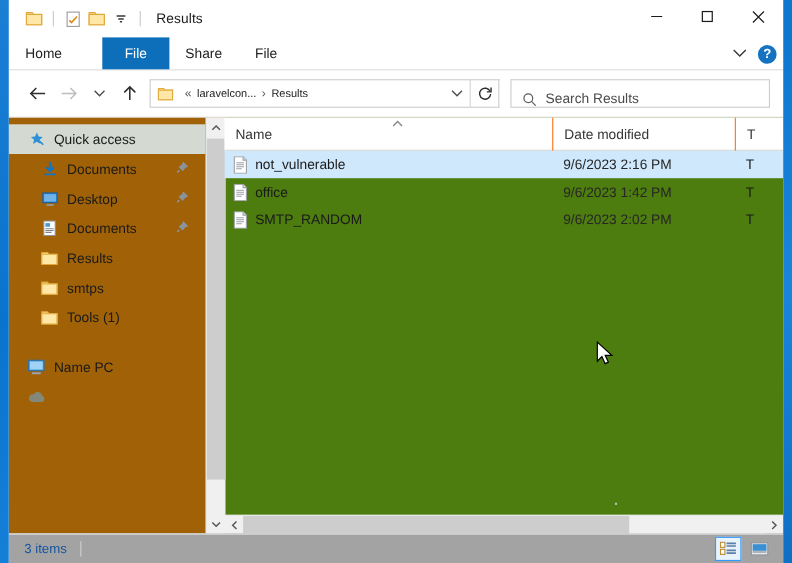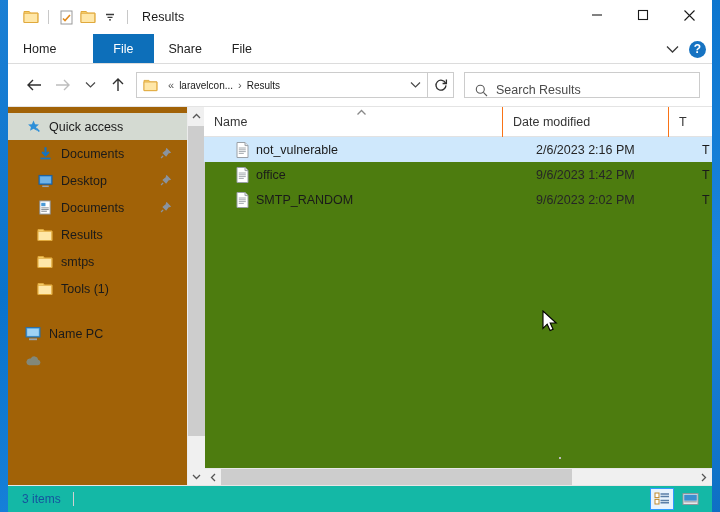--- a/index.html
+++ b/index.html
@@ -147,21 +147,21 @@
   }
   .col.first { border-left: none; }
   .col-name { width: 298px; flex: 0 0 298px; }
   .col-date { width: 166px; flex: 0 0 166px; }
   .col-type { flex: 1; }
   .sortmark {
     position: absolute; left: 152px; top: 1px;
     font-size: 9px; color: #777;
   }
   .rows { flex: 1; position: relative; overflow: hidden; }
-  .row { height: 25px; display: flex; align-items: flex-end; padding-left: 24px; }
+  .row { height: 25px; display: flex; align-items: flex-end; }
   .row.sel { background: #cfe8fc; }
   .cell {
     font-size: 12.5px; color: #1a1a1a; display: flex;
     align-items: center; height: 25px; padding-left: 10px;
   }
   .cell-name { width: 298px; flex: 0 0 298px; padding-left: 8px; }
   .cell-date { width: 166px; flex: 0 0 166px; color: #262626; }
   .cell-type { flex: 1; }
   .file-ico { margin-right: 7px; display: flex; align-items: center; }
 
@@ -170,21 +170,21 @@
     height: 17px; flex: 0 0 17px; display: flex; align-items: center;
     background: #f0f0f0; border-top: 1px solid #e8e8e8;
   }
   .hsb-arrow { width: 17px; height: 17px; display: flex; align-items: center; justify-content: center; }
   .hsb-track { flex: 1; height: 17px; position: relative; background: #f0f0f0; }
   .hsb-thumb { position: absolute; left: 0; top: 0; height: 17px; width: 74%; background: #cdcdcd; }
 
   
   .statusbar {
     height: 27px; flex: 0 0 27px; display: flex; align-items: center;
-    background: #14b8a6; border-top: 1px solid #e6e6e6;
+    background: #a3a3a3; border-top: 1px solid #e6e6e6;
     padding-left: 14px; position: relative;
   }
   .status-txt { font-size: 12px; color: #15539e; }
   .status-sep { width: 1px; height: 14px; background: #d0d0d0; margin-left: 12px; }
   .viewbtns { position: absolute; right: 10px; display: flex; gap: 4px; align-items: center; }
   .viewbtn {
     width: 24px; height: 22px; display: flex; align-items: center; justify-content: center;
   }
   .viewbtn.active { border: 1px solid #3399ff; background: #e8f3fd; }
 
@@ -480,21 +480,21 @@
           <div class="cell cell-name">
             <span class="file-ico">
               <svg width="13" height="16" viewBox="0 0 13 16">
                 <path d="M1 .5h8L12 3.6V15.5H1z" fill="#ffffff" stroke="#9aa0a6"></path>
                 <path d="M9 .5v3.1h3" fill="#e6e8ea" stroke="#9aa0a6"></path>
                 <path d="M2.8 6h7M2.8 7.8h7M2.8 9.6h7M2.8 11.4h5" stroke="#9aa0a6" stroke-width=".9"></path>
               </svg>
             </span>
             <span>not_vulnerable</span>
           </div>
-          <div class="cell cell-date">2/6/2023 2:16 PM</div>
+          <div class="cell cell-date">9/6/2023 2:16 PM</div>
           <div class="cell cell-type">T</div>
         </div>
 
         <div class="row">
           <div class="cell cell-name">
             <span class="file-ico">
               <svg width="13" height="16" viewBox="0 0 13 16">
                 <path d="M1 .5h8L12 3.6V15.5H1z" fill="#ffffff" stroke="#9aa0a6"></path>
                 <path d="M9 .5v3.1h3" fill="#e6e8ea" stroke="#9aa0a6"></path>
                 <path d="M2.8 6h7M2.8 7.8h7M2.8 9.6h7M2.8 11.4h5" stroke="#9aa0a6" stroke-width=".9"></path>

